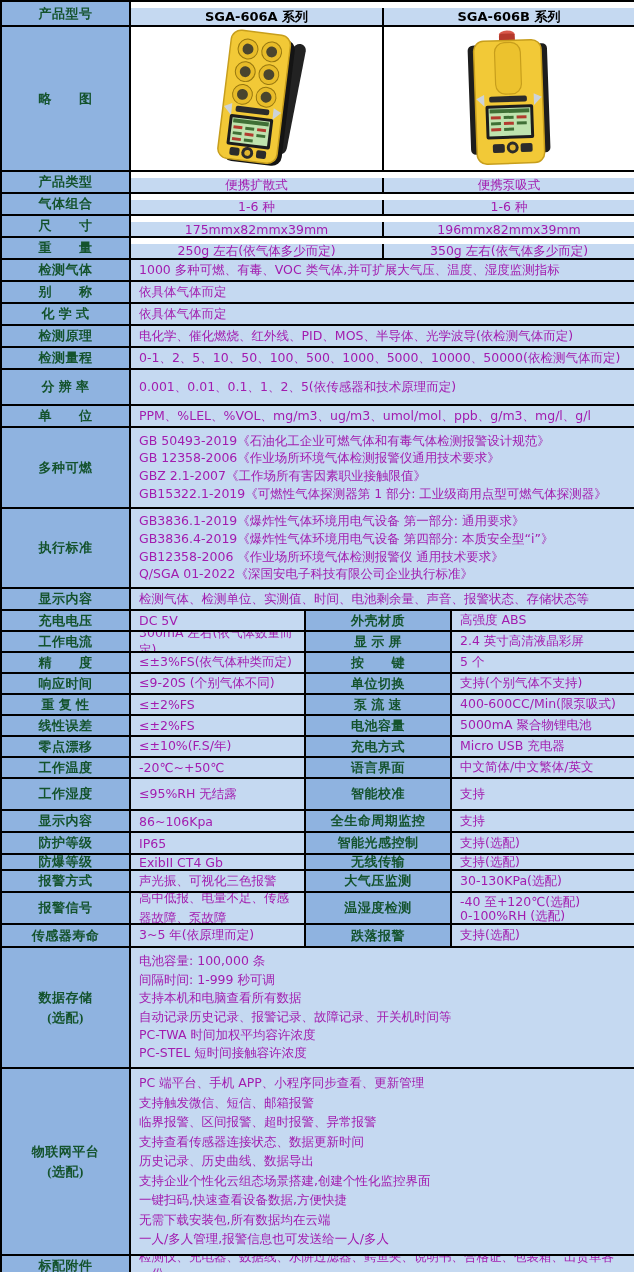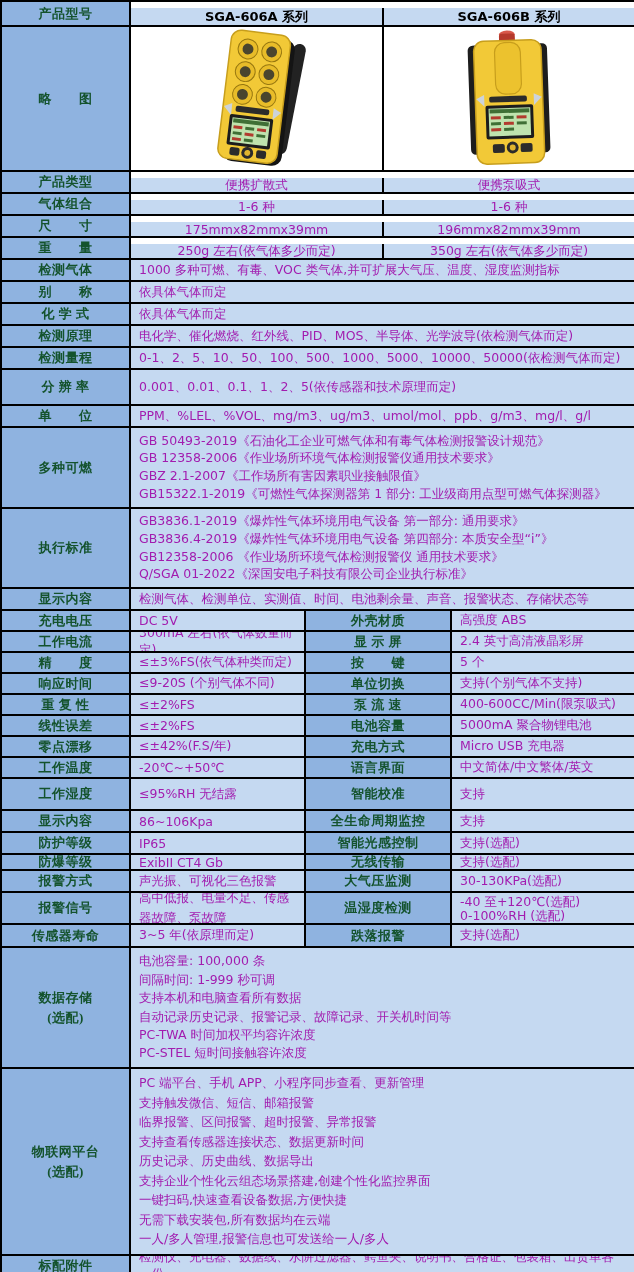--- a/index.html
+++ b/index.html
@@ -240,21 +240,21 @@
     <div class="c val w3">400-600CC/Min(限泵吸式)</div>
   </div>
   <div class="row" style="height:21px">
     <div class="c hdr wL">线性误差</div>
     <div class="c val w1">≤±2%FS</div>
     <div class="c hdr w2">电池容量</div>
     <div class="c val w3">5000mA 聚合物锂电池</div>
   </div>
   <div class="row" style="height:21px">
     <div class="c hdr wL">零点漂移</div>
-    <div class="c val w1">≤±42%(F.S/年)</div>
+    <div class="c val w1">≤±10%(F.S/年)</div>
     <div class="c hdr w2">充电方式</div>
     <div class="c val w3">Micro USB 充电器</div>
   </div>
   <div class="row" style="height:21px">
     <div class="c hdr wL">工作温度</div>
     <div class="c val w1">-20℃~+50℃</div>
     <div class="c hdr w2">语言界面</div>
     <div class="c val w3">中文简体/中文繁体/英文</div>
   </div>
   <div class="row" style="height:32px">

